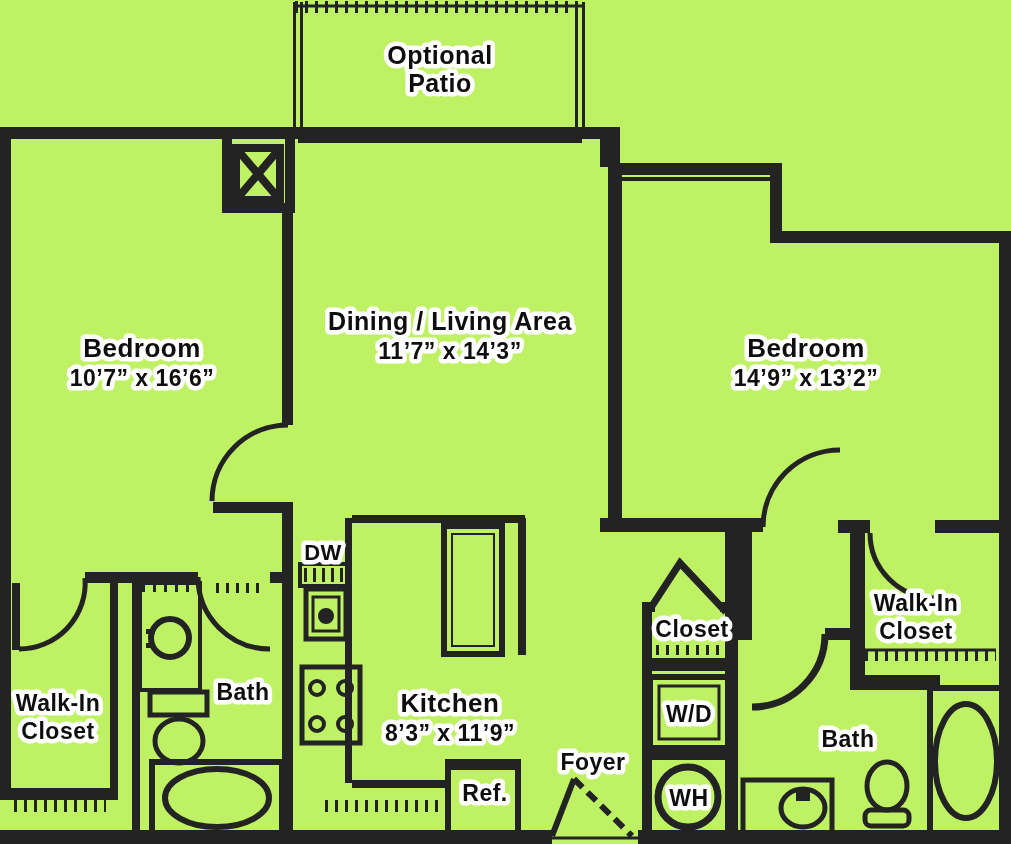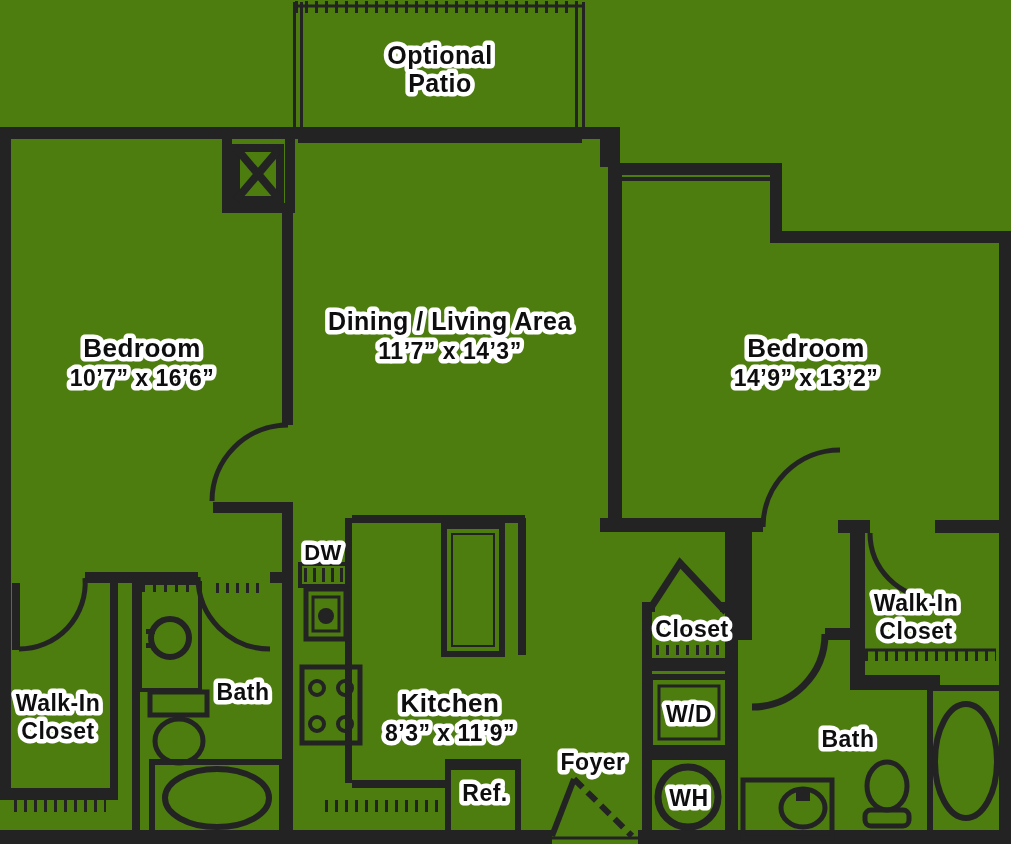--- a/index.html
+++ b/index.html
@@ -1,16 +1,16 @@
 <!DOCTYPE html>
 <html><head>
 <meta charset="utf-8">
 <style>
   html,body{margin:0;padding:0;background:#000;}
-  .stage{width:1011px;height:844px;background:#4d7c0f;position:relative;overflow:hidden;}
+  .stage{width:1011px;height:844px;background:#bef264;position:relative;overflow:hidden;}
   svg{display:block;}
   .plan-label{
     font-family:"Liberation Sans","DejaVu Sans",sans-serif;
     font-weight:bold;
     letter-spacing:.5px;
     text-anchor:middle;
     paint-order:stroke fill;
     stroke:#ffffff;
     stroke-width:9px;
     stroke-linejoin:round;

